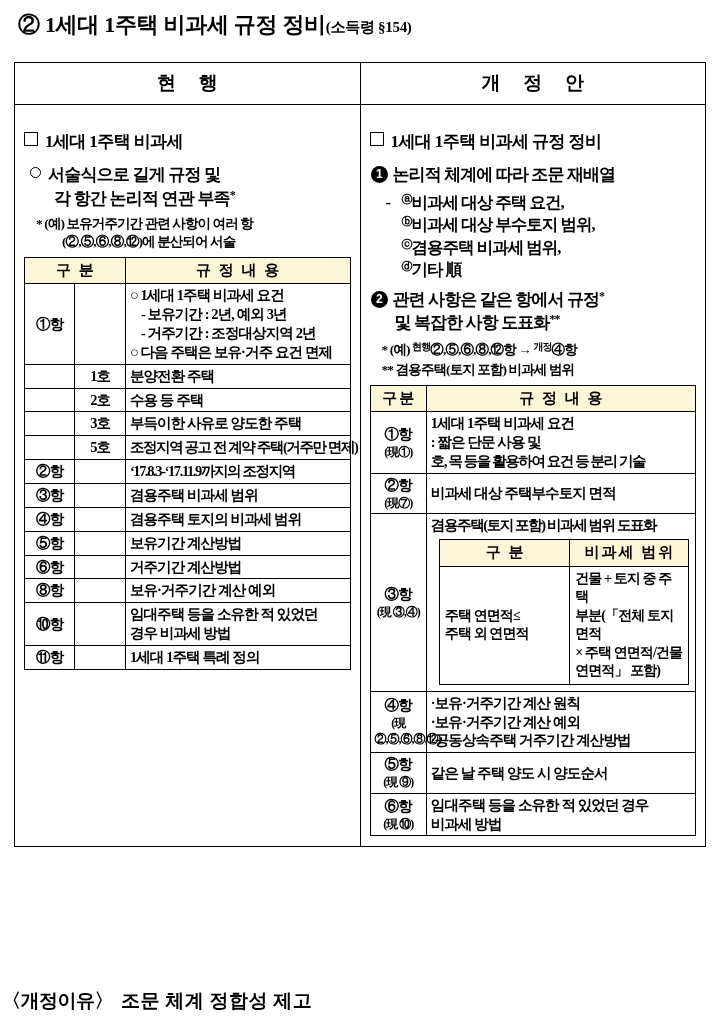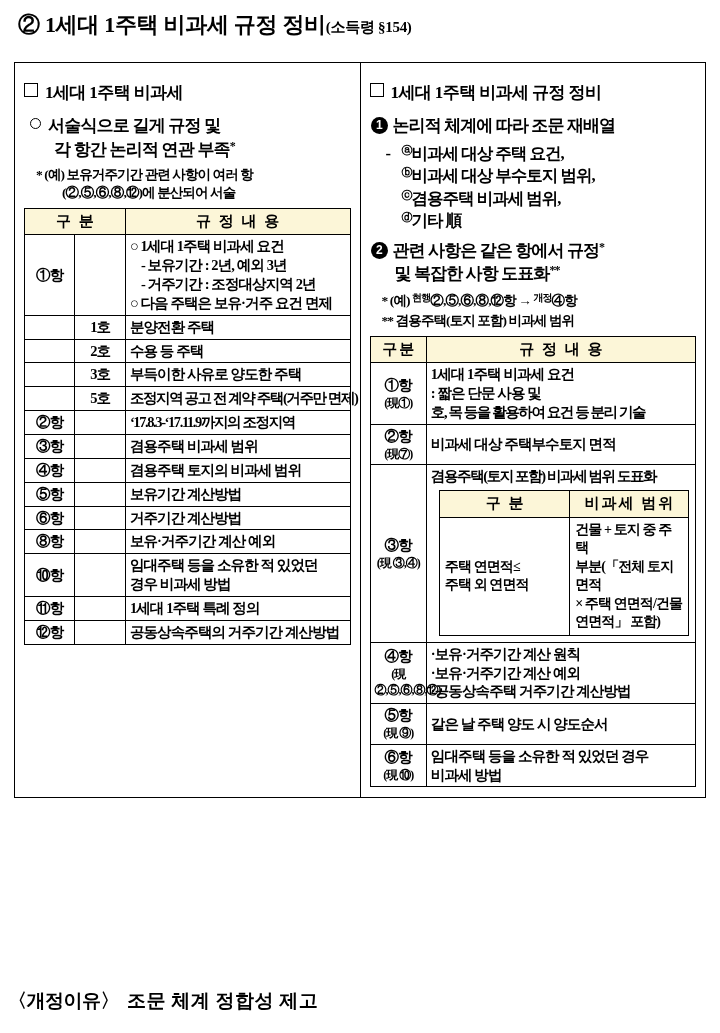--- a/index.html
+++ b/index.html
@@ -59,21 +59,21 @@
   }
   .panel {
     padding: 8px 9px 10px 9px !important;
   }
 
   
   .sq-head {
     font-size: 17px;
     font-weight: bold;
     letter-spacing: -0.6px;
-    margin: 10px 0 10px 0;
+    margin: 17px 0 10px 0;
     white-space: nowrap;
   }
   .sq-box {
     display: inline-block;
     width: 12px;
     height: 12px;
     border: 1.6px solid #000;
     margin-right: 7px;
     vertical-align: 1px;
   }
@@ -210,40 +210,44 @@
   .nested-table th {
     text-align: center;
     letter-spacing: 1px;
     padding: 2px 0;
   }
   .nested-table .lines span { display: block; }
 
   
   .footer-note {
     position: absolute;
-    left: 8px;
+    left: 2px;
     top: 988px;
     font-size: 19px;
     font-weight: bold;
     letter-spacing: -0.5px;
     white-space: nowrap;
   }
   .footer-note .reason-label { font-weight: bold; }
   .footer-note .reason-text { margin-left: 8px; letter-spacing: 0.5px; }
 </style>
 </head>
 <body>
 
 <div class="page-title">
   <span class="paren-num">②</span>
   <span>1세대 1주택 비과세 규정 정비</span><span class="title-sub">(소득령 §154)</span>
 </div>
 
 <table class="compare-table">
   <tbody>
+    <tr>
+      <td class="col-head" style="width:50%">현 행</td>
+      <td class="col-head" style="width:50%">개 정 안</td>
+    </tr>
     <tr>
 
       <td class="panel">
 
         <div class="sq-head">
           <span class="sq-box"></span><span>1세대 1주택 비과세</span>
         </div>
 
         <div class="o-item">
           <span class="bullet-o"></span><span>서술식으로 길게 규정 및</span>
@@ -349,27 +353,20 @@
                 <td class="content-cell">
                   <span class="ln">임대주택 등을 소유한 적 있었던</span>
                   <span class="ln">경우 비과세 방법</span>
                 </td>
               </tr>
               <tr>
                 <td class="gubun" style="width: 16%;">⑪항</td>
                 <td class="gubun" style="width: 15%;"></td>
                 <td class="content-cell">
                   <span class="ln">1세대 1주택 특례 정의</span>
-                </td>
-              </tr>
-              <tr>
-                <td class="gubun" style="width: 16%;">⑫항</td>
-                <td class="gubun" style="width: 15%;"></td>
-                <td class="content-cell">
-                  <span class="ln">공동상속주택의 거주기간 계산방법</span>
                 </td>
               </tr>
             </tbody>
         </table>
 
       </td>
 
       <td class="panel">
 
         <div class="sq-head">

